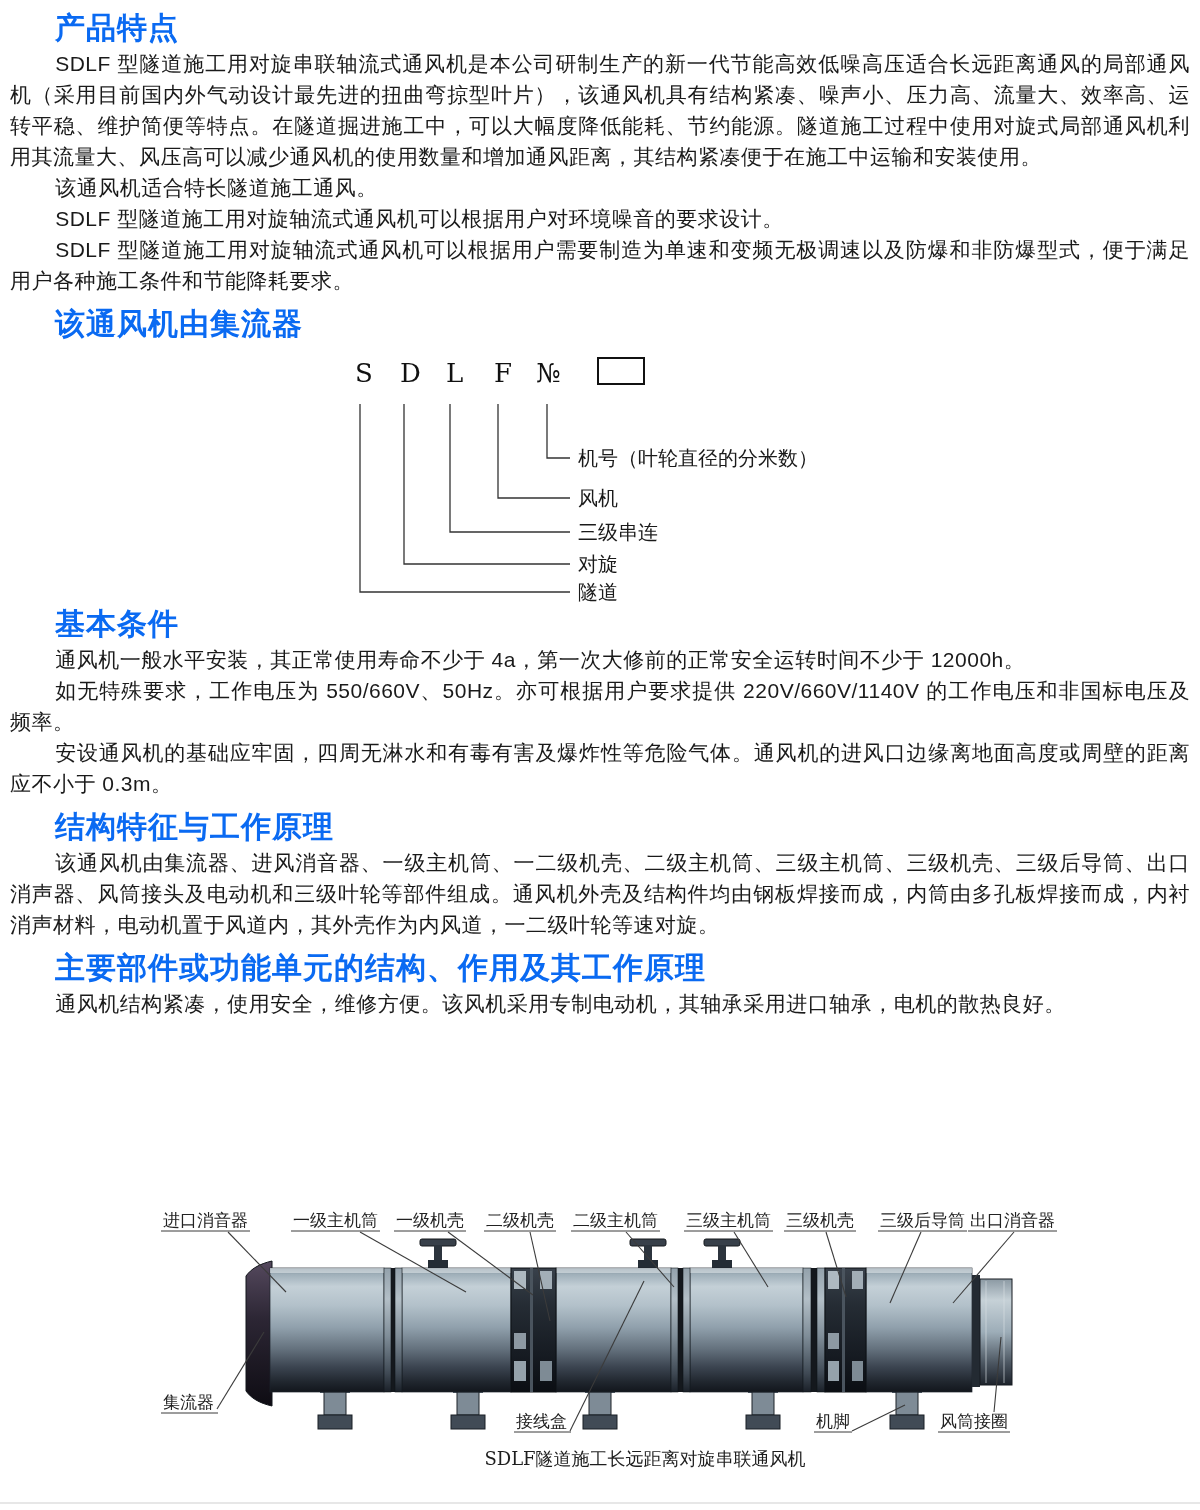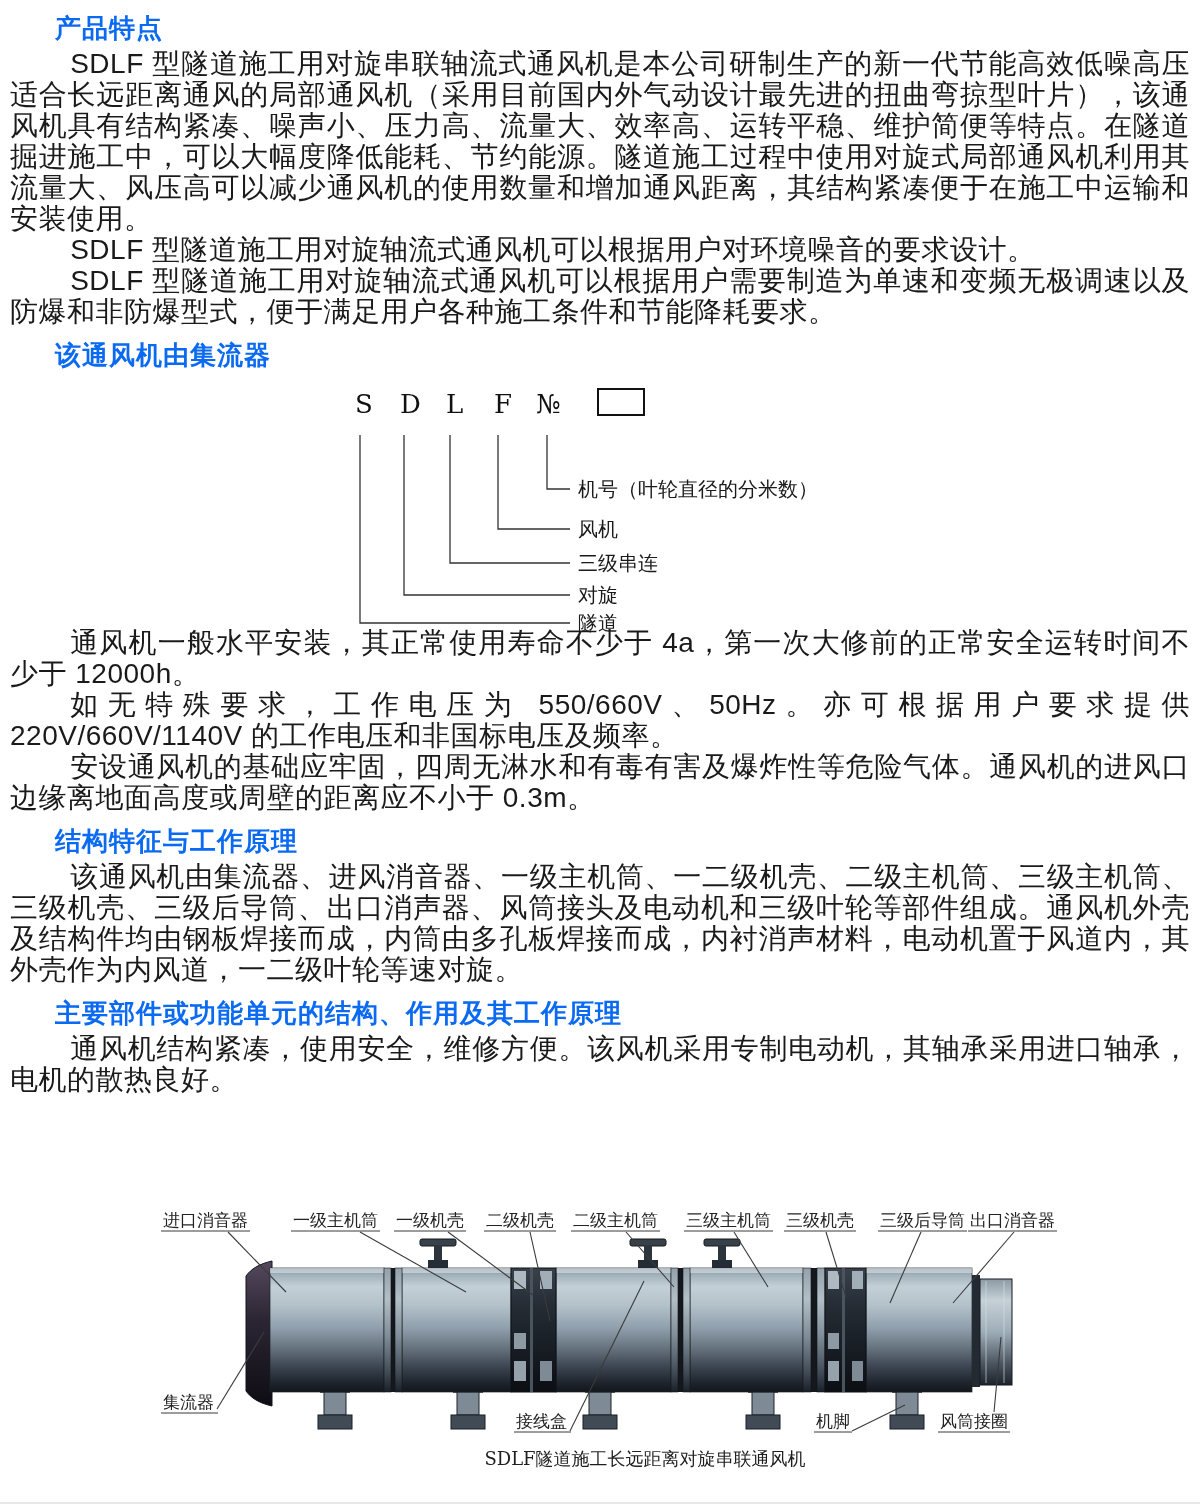--- a/index.html
+++ b/index.html
@@ -2,25 +2,25 @@
 <html><head>
 <meta charset="utf-8">
 <style>
   html,body{margin:0;padding:0;background:#fff;}
   .page{
     width:1200px;height:1510px;position:relative;background:#fff;overflow:hidden;
     font-family:"Liberation Sans","DejaVu Sans",sans-serif;color:#1a1a1a;
   }
   .content{padding:0 10px;}
   .sec-heading{
-    color:#0a6af2;font-size:26px;line-height:32px;font-weight:bold;
+    color:#0a6af2;font-size:30px;line-height:32px;font-weight:bold;
     margin:12px 0 4px 45px;letter-spacing:1px;
   }
   .content p{
-    margin:0;font-size:28px;line-height:31px;letter-spacing:0.5px;
+    margin:0;font-size:21px;line-height:31px;letter-spacing:0.5px;
     text-indent:2.15em;text-align:justify;
   }
   .model-diagram{height:252px;position:relative;}
   .model-diagram svg{overflow:visible;display:block;}
   .fan-diagram{position:absolute;left:0;top:1195px;width:1200px;height:315px;padding-left:28px;}
   .fan-diagram svg{display:block;}
   .bottom-rule{position:absolute;left:0;top:1502px;width:1200px;height:2px;background:#e7e7e7;}
   .code-letter{font-family:"DejaVu Serif","Liberation Serif",serif;font-size:26px;fill:#111;}
   .code-label{font-family:"Liberation Sans","DejaVu Sans",sans-serif;font-size:20px;fill:#1a1a1a;}
   .dia-label{font-family:"DejaVu Serif","Liberation Serif",serif;font-size:17px;fill:#222;}
@@ -30,20 +30,21 @@
   .codeline{stroke:#333;stroke-width:1.3;fill:none;}
 </style>
 </head>
 <body>
 
 <div class="page">
   <div class="content">
 
     <h2 class="sec-heading">产品特点</h2>
     <p>SDLF 型隧道施工用对旋串联轴流式通风机是本公司研制生产的新一代节能高效低噪高压适合长远距离通风的局部通风机（采用目前国内外气动设计最先进的扭曲弯掠型叶片），该通风机具有结构紧凑、噪声小、压力高、流量大、效率高、运转平稳、维护简便等特点。在隧道掘进施工中，可以大幅度降低能耗、节约能源。隧道施工过程中使用对旋式局部通风机利用其流量大、风压高可以减少通风机的使用数量和增加通风距离，其结构紧凑便于在施工中运输和安装使用。</p>
+    <p>该通风机适合特长隧道施工通风。</p>
     <p>SDLF 型隧道施工用对旋轴流式通风机可以根据用户对环境噪音的要求设计。</p>
     <p>SDLF 型隧道施工用对旋轴流式通风机可以根据用户需要制造为单速和变频无极调速以及防爆和非防爆型式，便于满足用户各种施工条件和节能降耗要求。</p>
 
     <h2 class="sec-heading">该通风机由集流器</h2>
 
 
     <div class="model-diagram">
       <svg width="1200" height="258" viewBox="0 0 1200 258">
 
         <text class="code-letter" x="345" y="38">S</text>
@@ -62,20 +63,21 @@
         </g>
 
         <text class="code-label" x="568" y="121">机号（叶轮直径的分米数）</text>
         <text class="code-label" x="568" y="161">风机</text>
         <text class="code-label" x="568" y="195">三级串连</text>
         <text class="code-label" x="568" y="227">对旋</text>
         <text class="code-label" x="568" y="255">隧道</text>
       </svg>
     </div>
 
+    <h2 class="sec-heading">基本条件</h2>
     <p>通风机一般水平安装，其正常使用寿命不少于 4a，第一次大修前的正常安全运转时间不少于 12000h。</p>
     <p>如无特殊要求，工作电压为 550/660V、50Hz。亦可根据用户要求提供 220V/660V/1140V 的工作电压和非国标电压及频率。</p>
     <p>安设通风机的基础应牢固，四周无淋水和有毒有害及爆炸性等危险气体。通风机的进风口边缘离地面高度或周壁的距离应不小于 0.3m。</p>
 
     <h2 class="sec-heading">结构特征与工作原理</h2>
     <p>该通风机由集流器、进风消音器、一级主机筒、一二级机壳、二级主机筒、三级主机筒、三级机壳、三级后导筒、出口消声器、风筒接头及电动机和三级叶轮等部件组成。通风机外壳及结构件均由钢板焊接而成，内筒由多孔板焊接而成，内衬消声材料，电动机置于风道内，其外壳作为内风道，一二级叶轮等速对旋。</p>
 
     <h2 class="sec-heading">主要部件或功能单元的结构、作用及其工作原理</h2>
     <p>通风机结构紧凑，使用安全，维修方便。该风机采用专制电动机，其轴承采用进口轴承，电机的散热良好。</p>
   </div>

